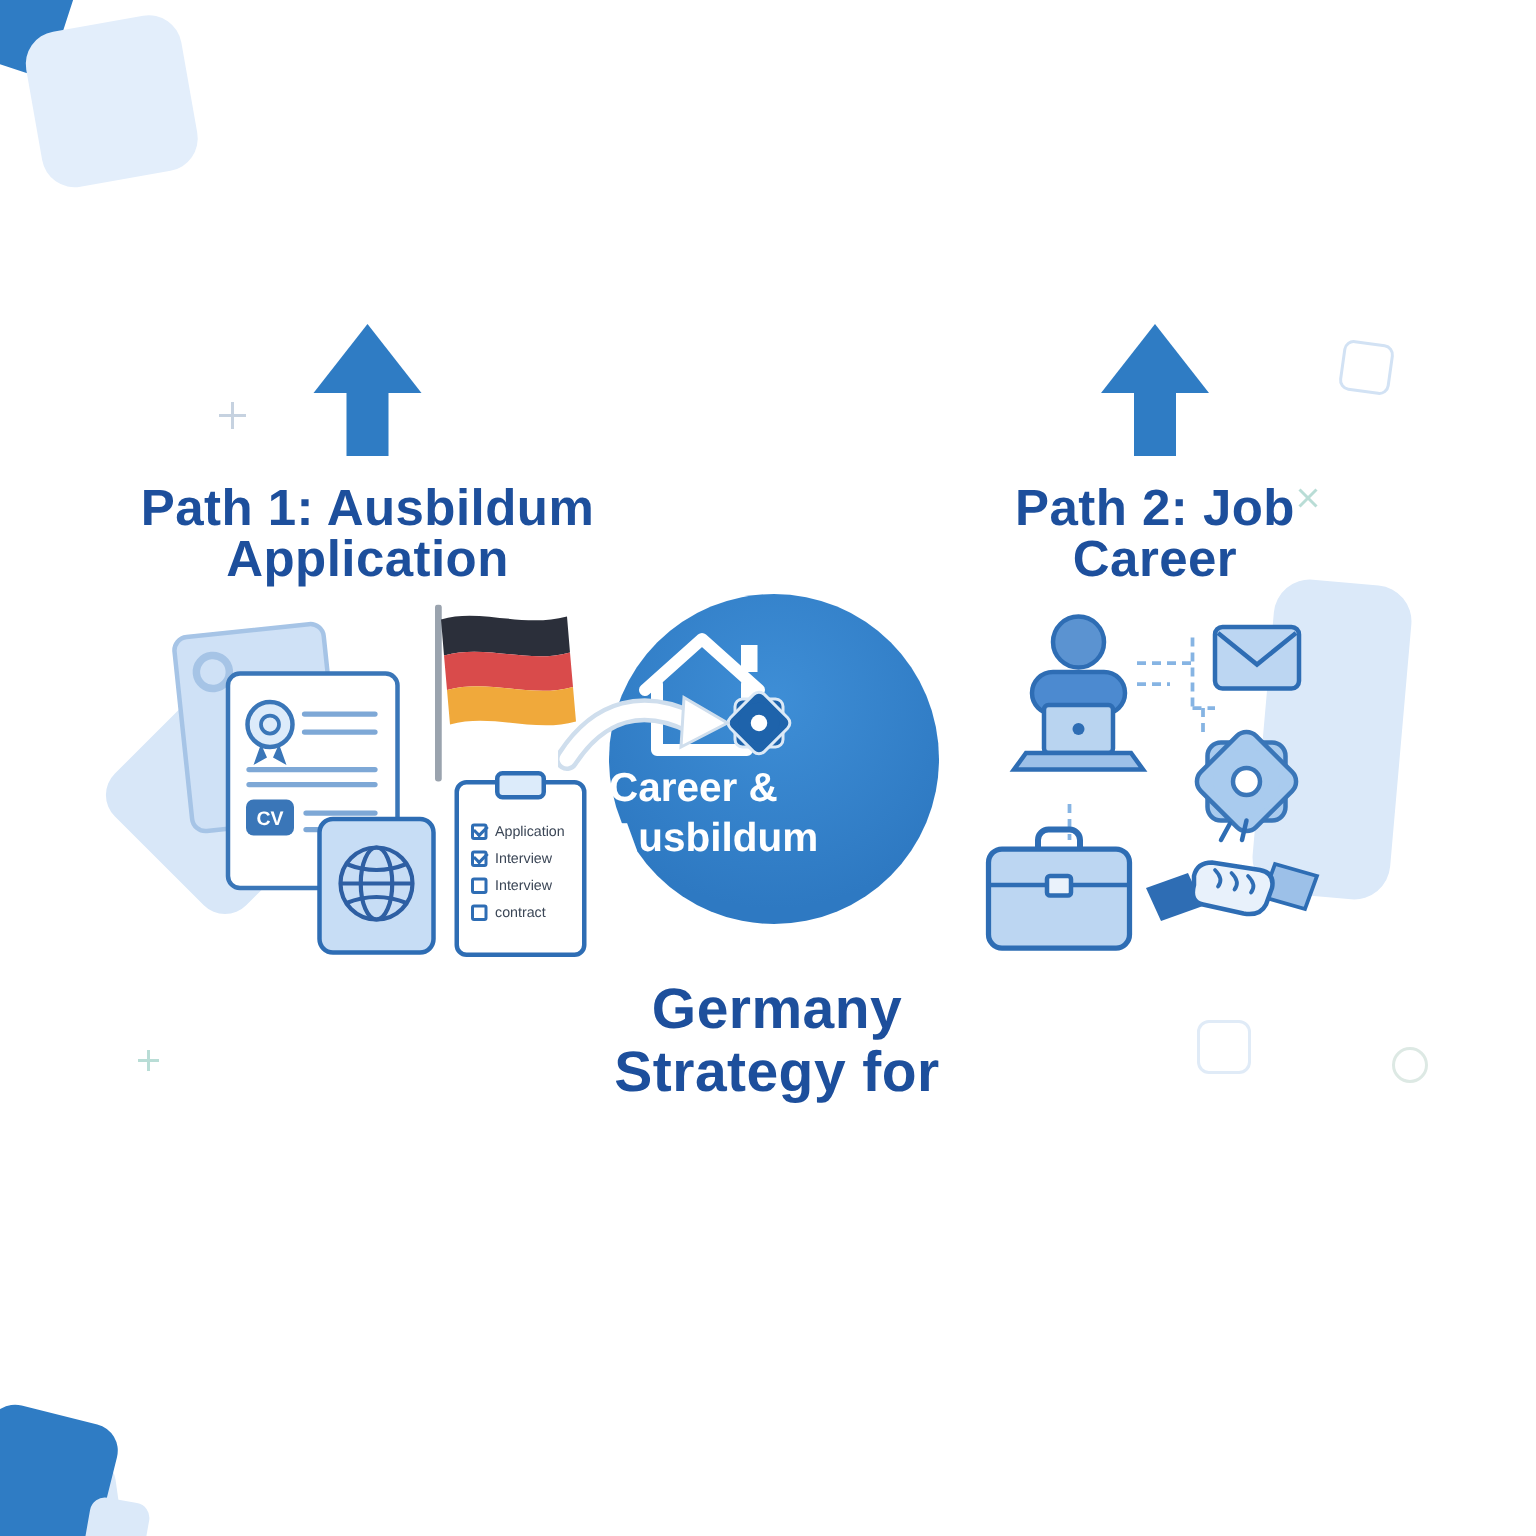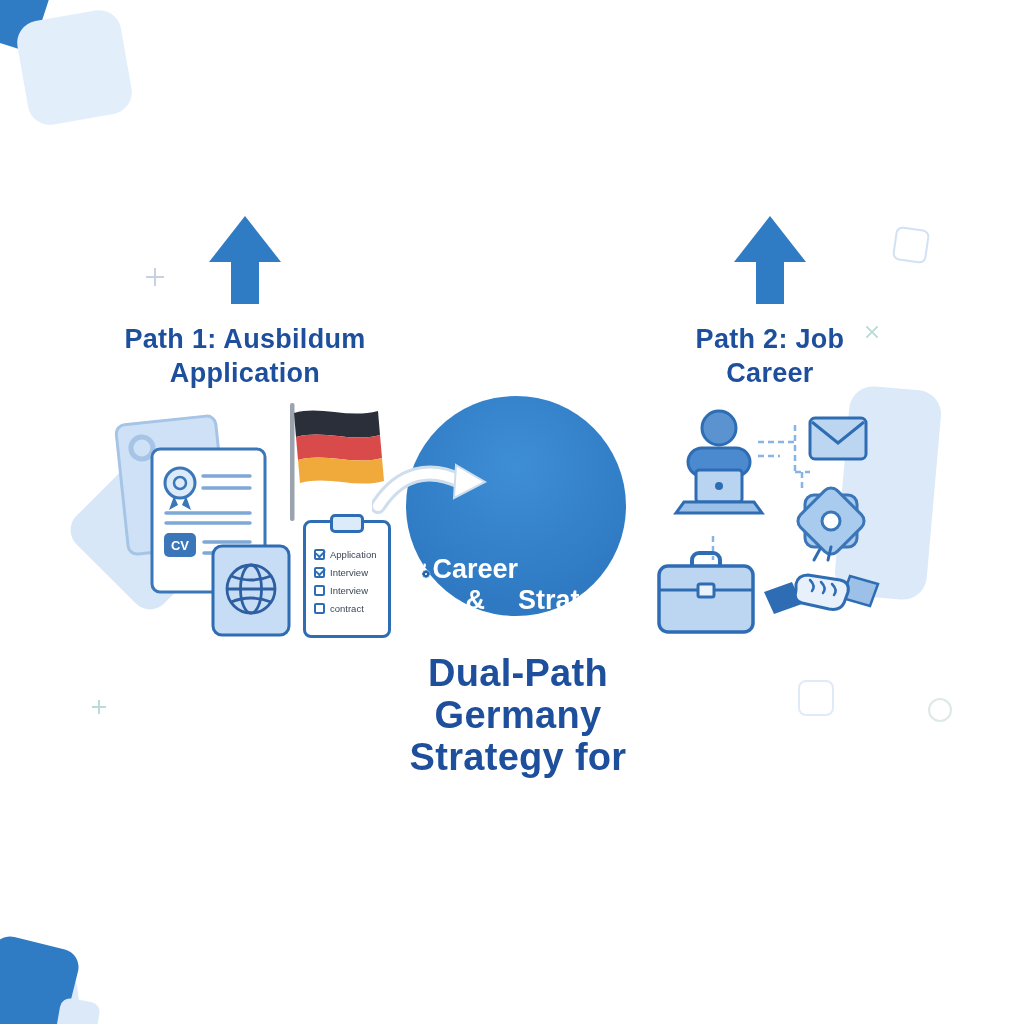--- a/index.html
+++ b/index.html
@@ -1,31 +1,31 @@
 <!DOCTYPE html>
 <html><head>
 <meta charset="utf-8">
 <style>
   html,body{margin:0;padding:0;background:#fff;}
   #canvas{position:relative;width:1024px;height:1024px;background:#ffffff;overflow:hidden;
           font-family:"Liberation Sans",sans-serif;}
   .abs{position:absolute;}
   .deco{position:absolute;z-index:0;}
   .title-blue{color:#1d4f9c;font-weight:700;text-align:center;}
-  .path-title{font-size:27px;line-height:34px;letter-spacing:.3px;z-index:2;}
+  .path-title{font-size:34px;line-height:34px;letter-spacing:.3px;z-index:2;}
   .main-title{font-size:38px;line-height:42px;letter-spacing:.3px;z-index:2;}
   
   .up-arrow{position:absolute;width:72px;z-index:2;}
   .up-arrow .head{width:0;height:0;border-left:36px solid transparent;
       border-right:36px solid transparent;border-bottom:46px solid #2f7cc4;}
   .up-arrow .stem{width:28px;height:42px;background:#2f7cc4;margin:0 auto;}
   
   .center-circle{position:absolute;left:406px;top:396px;width:220px;height:220px;border-radius:50%;
       background:radial-gradient(circle at 50% 32%,#3e8ed6,#2e79c2 75%);z-index:1;
-      display:flex;flex-direction:row;align-items:flex-end;padding-top:20px;box-sizing:border-box;}
+      display:flex;flex-direction:column;align-items:flex-start;padding-top:20px;box-sizing:border-box;}
   .circle-text{color:#ffffff;font-weight:700;font-size:27px;line-height:31px;text-align:center;margin-top:2px;}
   
   .checklist{position:absolute;left:303px;top:520px;width:88px;height:118px;background:#fff;
       border:3px solid #2e6db4;border-radius:8px;padding:26px 7px 4px 8px;box-sizing:border-box;z-index:1;}
   .checklist .clip{position:absolute;top:-9px;left:50%;transform:translateX(-50%);
       width:28px;height:13px;background:#dcebfa;border:3px solid #2e6db4;border-radius:5px;}
   .check-row{display:flex;align-items:center;gap:5px;margin-bottom:7px;}
   .check-box{width:11px;height:11px;border:2px solid #2e6db4;border-radius:2px;position:relative;flex:none;box-sizing:border-box;}
   .check-box.checked::after{content:"";position:absolute;left:0px;top:-1px;width:7px;height:4px;
       border-left:2px solid #2e6db4;border-bottom:2px solid #2e6db4;transform:rotate(-45deg);}
@@ -147,21 +147,21 @@
         <path d="M32 40 V84 H92 V40"></path>
       </g>
       <g>
         <rect x="84" y="50" width="32" height="32" rx="5" fill="#1e63ab" stroke="#dce9f6" stroke-width="2"></rect>
         <rect x="84" y="50" width="32" height="32" rx="5" fill="#1e63ab" stroke="#dce9f6" stroke-width="2" transform="rotate(45 100 66)"></rect>
         <circle cx="100" cy="66" r="13.5" fill="#1e63ab"></circle>
         <circle cx="100" cy="66" r="5.5" fill="#ffffff"></circle>
       </g>
     </svg>
     <div class="circle-text">Career &amp;</div>
-    <div class="circle-text">Strategy</div>
+    <div class="circle-text">Ausbildum</div>
   </div>
 
   <svg class="icon-svg" style="left:372px;top:452px;z-index:3;" width="115" height="72" viewBox="0 0 115 72">
     <path d="M6 54 C 28 20, 58 14, 90 30" fill="none" stroke="#cfdeed" stroke-width="16" stroke-linecap="round"></path>
     <path d="M6 54 C 28 20, 58 14, 90 30" fill="none" stroke="#ffffff" stroke-width="10" stroke-linecap="round"></path>
     <polygon points="84,13 113,30 82,46" fill="#ffffff" stroke="#cfdeed" stroke-width="2"></polygon>
   </svg>
 
   <svg class="icon-svg" style="left:700px;top:410px;" width="180" height="160" viewBox="0 0 180 160">
     <g fill="none" stroke="#86b4e3" stroke-width="2.5" stroke-dasharray="6 4">
@@ -210,18 +210,17 @@
     <polygon points="116,44 88,36 80,58 108,66" fill="#9cc0e8" stroke="#2e6db4" stroke-width="2.5"></polygon>
     <path d="M34 44 Q36 35 46 35 L78 40 Q88 42 86 52 L82 63 Q78 71 67 69 L40 63 Q31 61 34 50 Z" fill="#e8f1fb" stroke="#2e6db4" stroke-width="3"></path>
     <g fill="none" stroke="#2e6db4" stroke-width="2.5" stroke-linecap="round">
       <path d="M48 40 q6 6 2 11"></path>
       <path d="M59 42 q6 6 2 11"></path>
       <path d="M70 44 q6 6 2 11"></path>
     </g>
   </svg>
 
   <div class="abs title-blue main-title" style="left:388px;top:652px;width:260px;">
-    <div>Dual-Path</div>
     <div>Germany</div>
     <div>Strategy for</div>
   </div>
 
 </div>
 
 </body></html>

